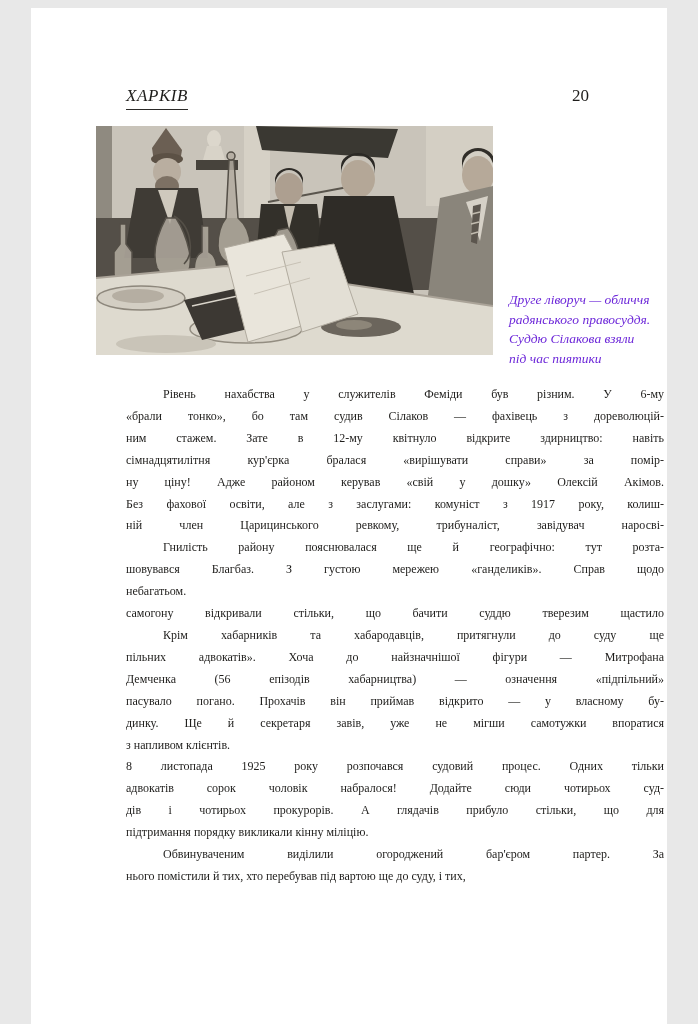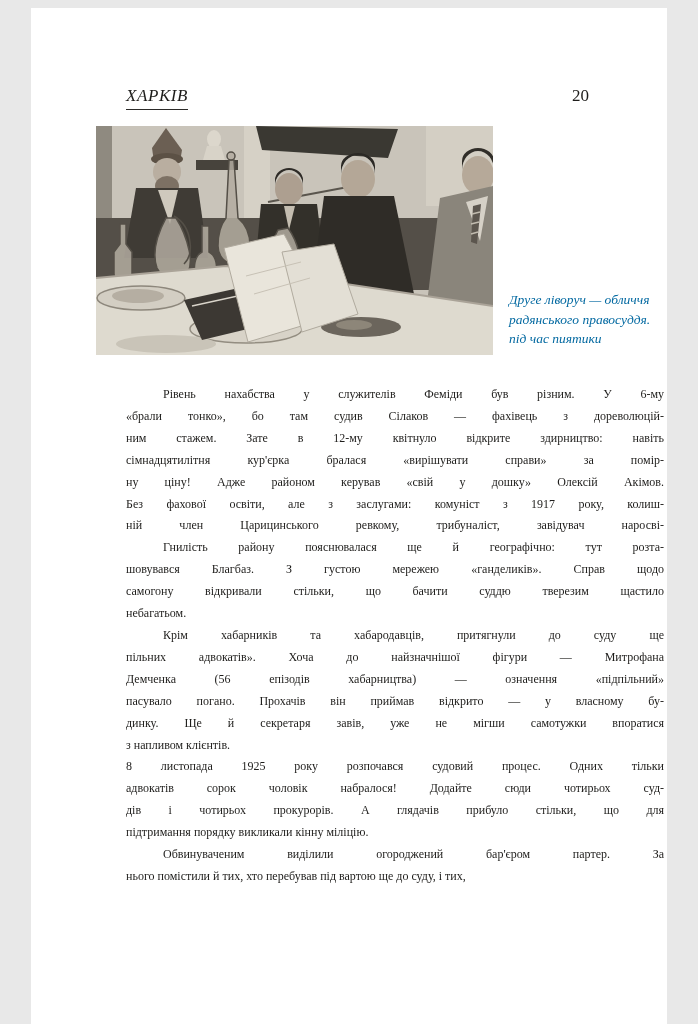--- a/index.html
+++ b/index.html
@@ -37,21 +37,21 @@
   }
   .photo-wrap svg { display:block; width:100%; height:100%; }
 
   
   .photo-caption {
     position: absolute;
     left: 478px; top: 282px; width: 190px;
     font-style: italic;
     font-size: 13.5px;
     line-height: 19.5px;
-    color: #0369a1;
+    color: #6d28d9;
   }
 
   
   .body-text {
     position: absolute;
     left: 95px; top: 376px; width: 538px;
     font-size: 12px;
     line-height: 21.9px;
   }
   .body-line {
@@ -151,35 +151,36 @@
         <line x1="158" y1="168" x2="214" y2="152" stroke="#c7c1b5" stroke-width="1"></line>
       </g>
 
       <rect x="0" y="0" width="397" height="229" fill="#ffffff" opacity="0.001" filter="url(#grain)"></rect>
     </svg>
   </div>
 
   <div class="photo-caption">
       <div>Друге ліворуч — обличчя</div>
       <div>радянського правосуддя.</div>
+      <div>Суддю Сілакова взяли</div>
       <div>під час пиятики</div>
     </div>
 
   <div class="body-text">
       <div class="body-line para-first">Рівень нахабства у служителів Феміди був різним. У 6-му</div>
       <div class="body-line">«брали тонко», бо там судив Сілаков — фахівець з дореволюцій-</div>
       <div class="body-line">ним стажем. Зате в 12-му квітнуло відкрите здирництво: навіть</div>
       <div class="body-line">сімнадцятилітня кур'єрка бралася «вирішувати справи» за помір-</div>
       <div class="body-line">ну ціну! Адже районом керував «свій у дошку» Олексій Акімов.</div>
       <div class="body-line">Без фахової освіти, але з заслугами: комуніст з 1917 року, колиш-</div>
       <div class="body-line">ній член Царицинського ревкому, трибуналіст, завідувач наросві-</div>
       <div class="body-line para-first">Гнилість району пояснювалася ще й географічно: тут розта-</div>
       <div class="body-line">шовувався Благбаз. З густою мережею «ганделиків». Справ щодо</div>
+      <div class="body-line para-last">небагатьом.</div>
       <div class="body-line">самогону відкривали стільки, що бачити суддю тверезим щастило</div>
-      <div class="body-line para-last">небагатьом.</div>
       <div class="body-line para-first">Крім хабарників та хабародавців, притягнули до суду ще</div>
       <div class="body-line">пільних адвокатів». Хоча до найзначнішої фігури — Митрофана</div>
       <div class="body-line">Демченка (56 епізодів хабарництва) — означення «підпільний»</div>
       <div class="body-line">пасувало погано. Прохачів він приймав відкрито — у власному бу-</div>
       <div class="body-line">динку. Ще й секретаря завів, уже не мігши самотужки впоратися</div>
       <div class="body-line para-last">з напливом клієнтів.</div>
       <div class="body-line">8 листопада 1925 року розпочався судовий процес. Одних тільки</div>
       <div class="body-line">адвокатів сорок чоловік набралося! Додайте сюди чотирьох суд-</div>
       <div class="body-line">дів і чотирьох прокурорів. А глядачів прибуло стільки, що для</div>
       <div class="body-line para-last">підтримання порядку викликали кінну міліцію.</div>

